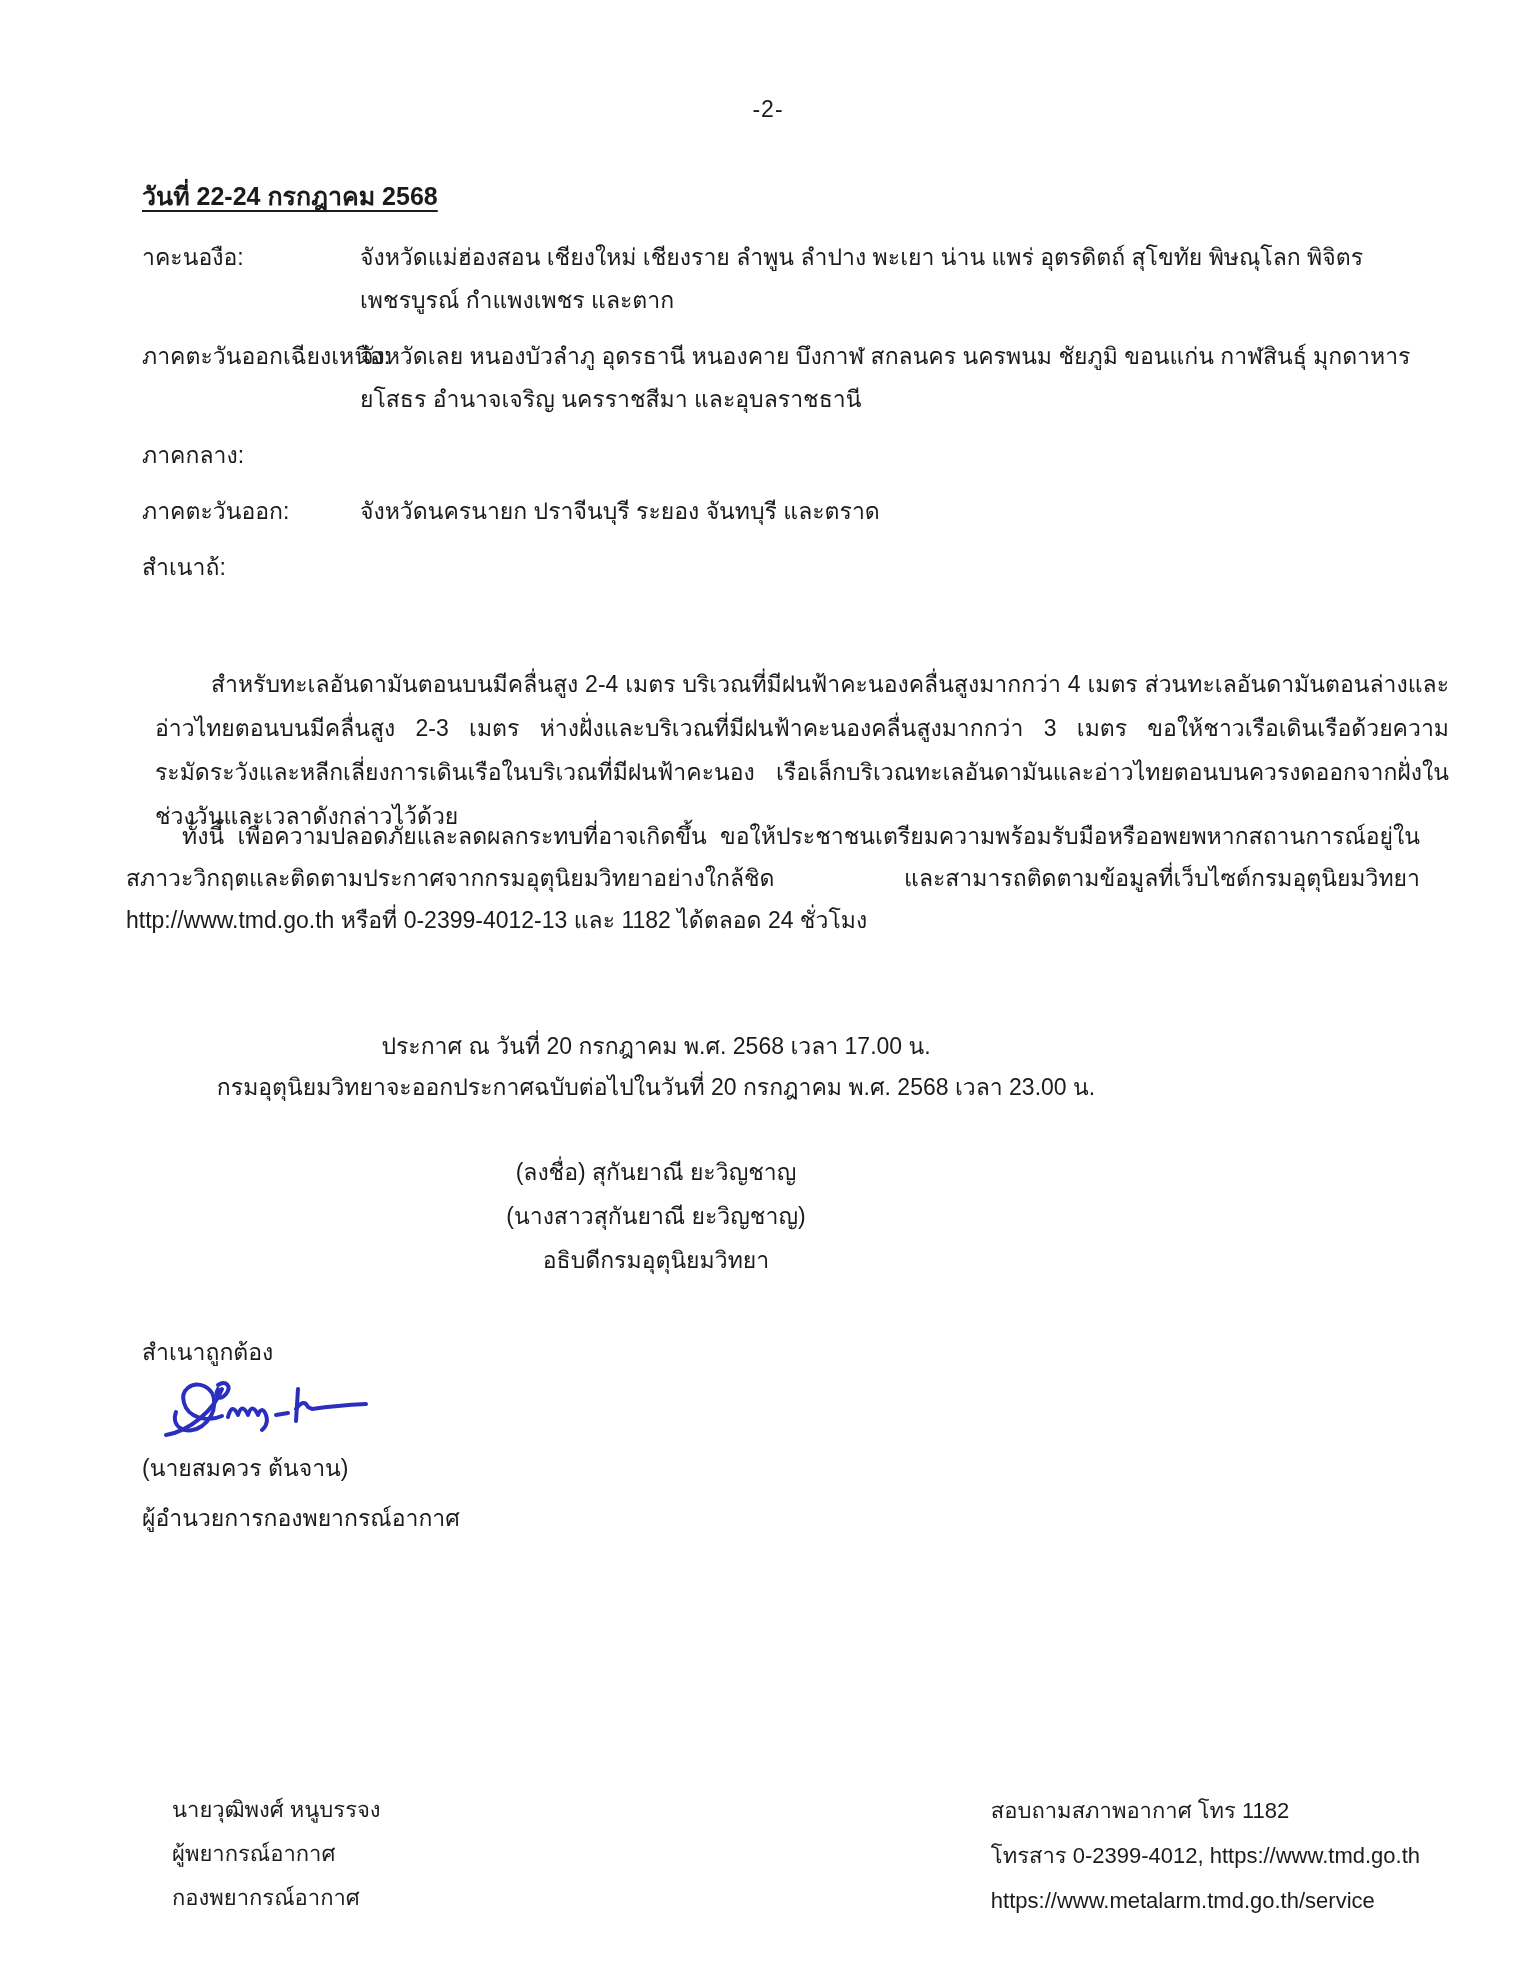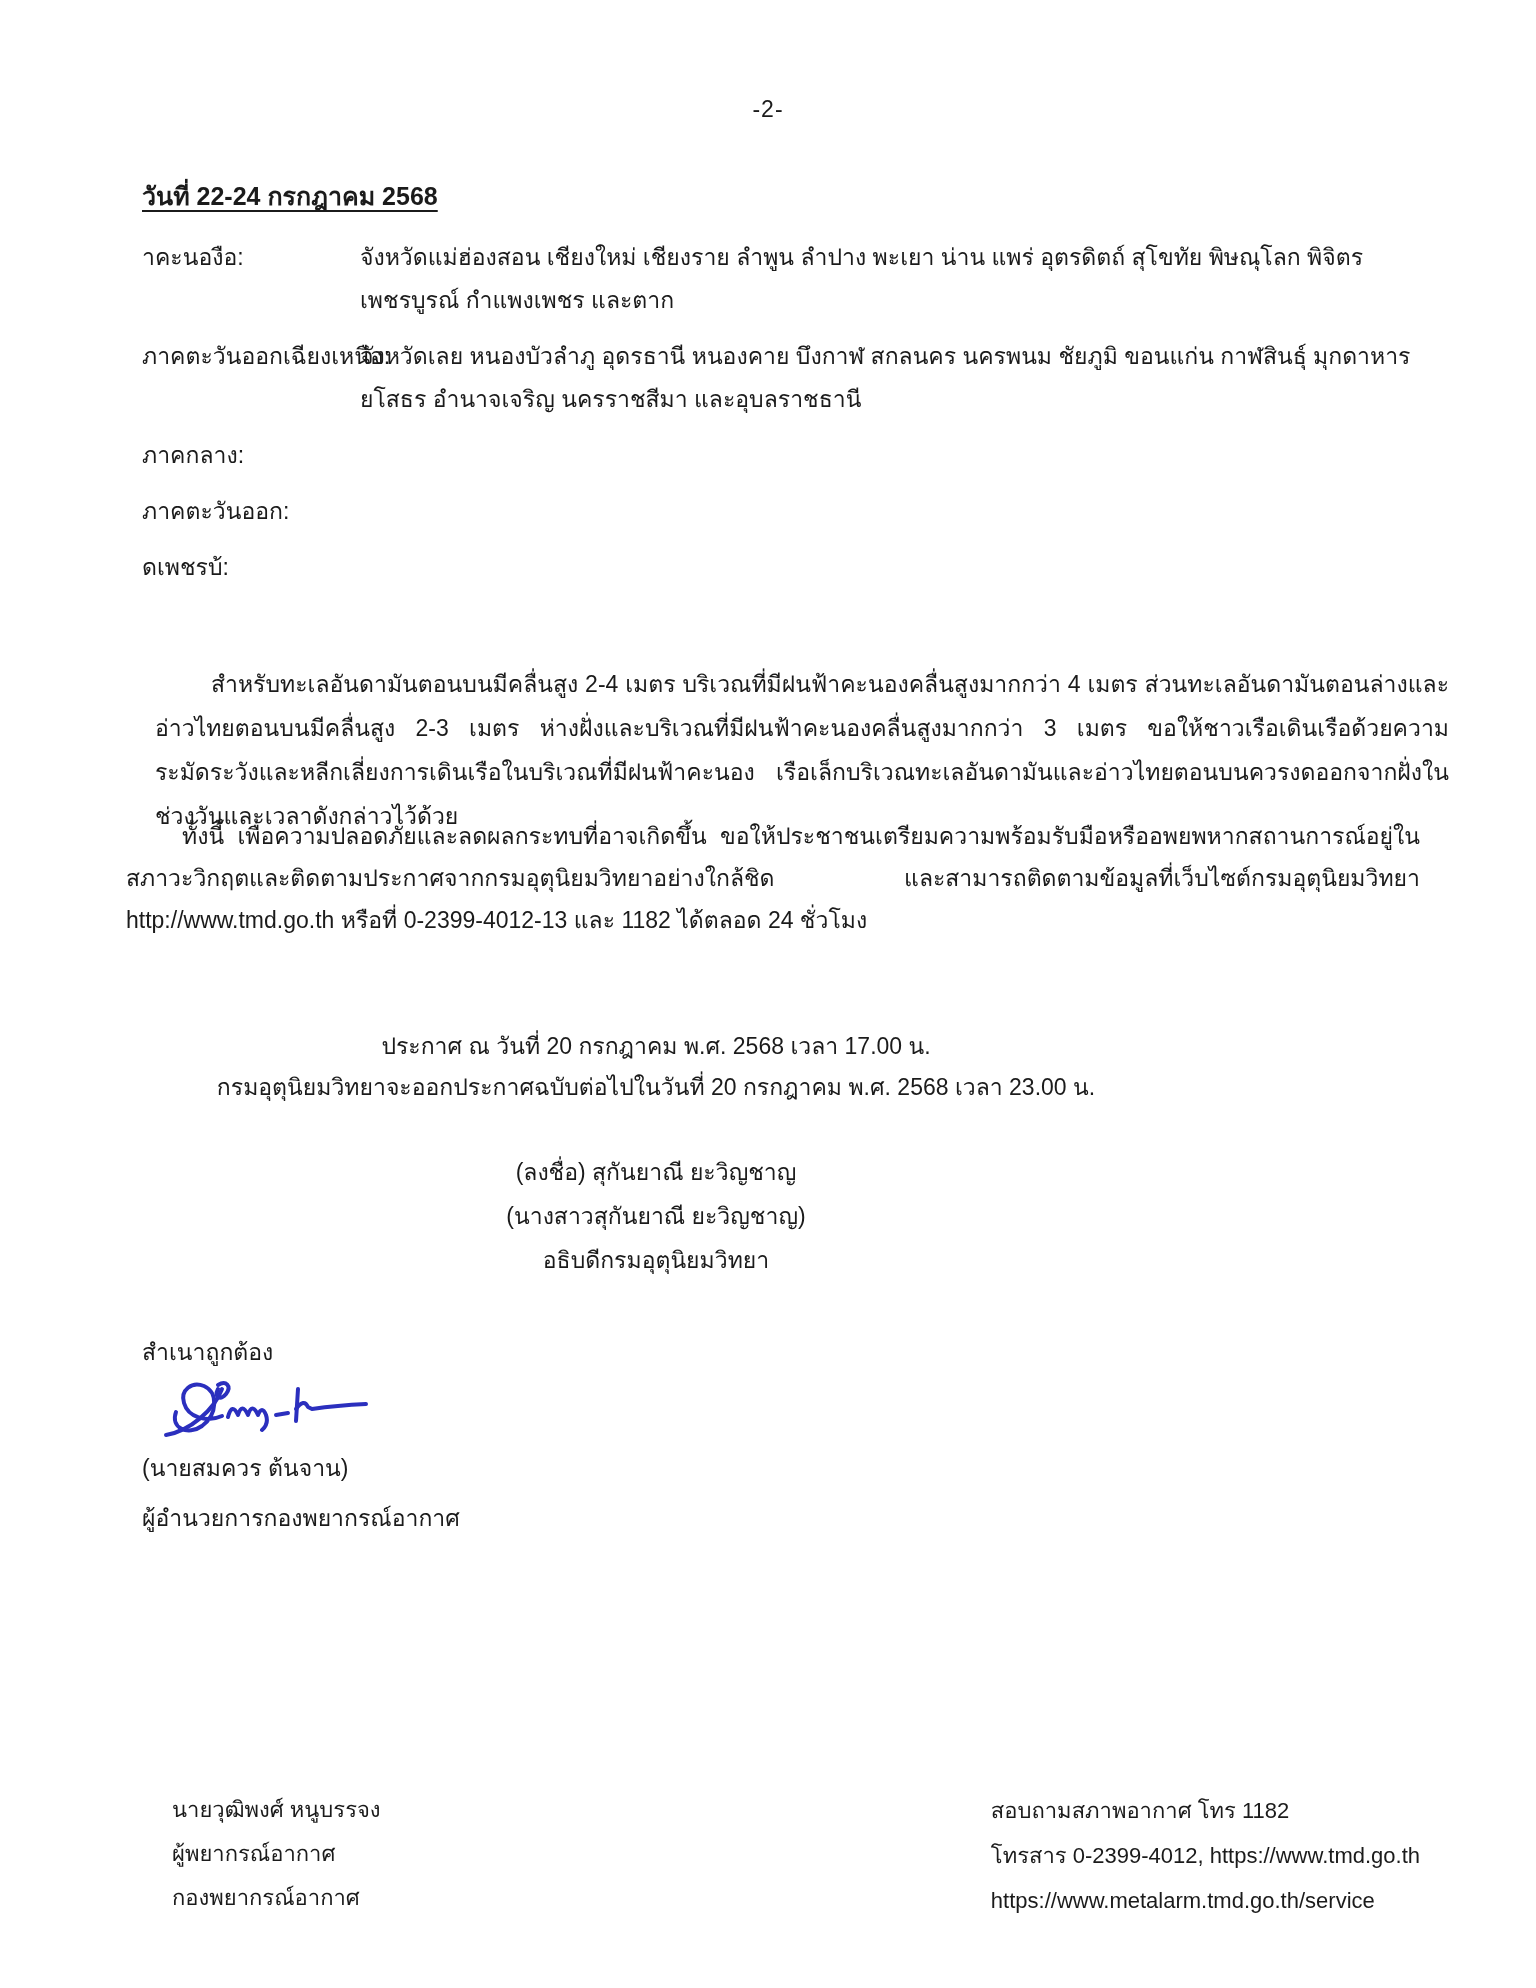--- a/index.html
+++ b/index.html
@@ -105,23 +105,24 @@
     </div>
     <div class="region-row">
       <div class="region-label">ภาคตะวันออกเฉียงเหนือ:</div>
       <div class="region-provinces">จังหวัดเลย หนองบัวลำภู อุดรธานี หนองคาย บึงกาฬ สกลนคร นครพนม ชัยภูมิ ขอนแก่น กาฬสินธุ์ มุกดาหาร ยโสธร อำนาจเจริญ นครราชสีมา และอุบลราชธานี</div>
     </div>
     <div class="region-row">
       <div class="region-label">ภาคกลาง:</div>
     </div>
     <div class="region-row">
       <div class="region-label">ภาคตะวันออก:</div>
+      <div class="region-provinces">จังหวัดนครนายก ปราจีนบุรี ระยอง จันทบุรี และตราด</div>
     </div>
     <div class="region-row">
-      <div class="region-label">ดเพชรบ้:</div>
+      <div class="region-label">สำเนาถ้:</div>
     </div>
   </div>
 
   <div class="body-para para-sea">สำหรับทะเลอันดามันตอนบนมีคลื่นสูง 2-4 เมตร บริเวณที่มีฝนฟ้าคะนองคลื่นสูงมากกว่า 4 เมตร ส่วนทะเลอันดามันตอนล่างและอ่าวไทยตอนบนมีคลื่นสูง 2-3 เมตร ห่างฝั่งและบริเวณที่มีฝนฟ้าคะนองคลื่นสูงมากกว่า 3 เมตร ขอให้ชาวเรือเดินเรือด้วยความระมัดระวังและหลีกเลี่ยงการเดินเรือในบริเวณที่มีฝนฟ้าคะนอง เรือเล็กบริเวณทะเลอันดามันและอ่าวไทยตอนบนควรงดออกจากฝั่งในช่วงวันและเวลาดังกล่าวไว้ด้วย</div>
 
   <div class="body-para para-safe">ทั้งนี้ เพื่อความปลอดภัยและลดผลกระทบที่อาจเกิดขึ้น ขอให้ประชาชนเตรียมความพร้อมรับมือหรืออพยพหากสถานการณ์อยู่ในสภาวะวิกฤตและติดตามประกาศจากกรมอุตุนิยมวิทยาอย่างใกล้ชิด และสามารถติดตามข้อมูลที่เว็บไซต์กรมอุตุนิยมวิทยา http://www.tmd.go.th หรือที่ 0-2399-4012-13 และ 1182 ได้ตลอด 24 ชั่วโมง</div>
 
   <div class="center-block issuance">
     <div>ประกาศ ณ วันที่ 20 กรกฎาคม พ.ศ. 2568 เวลา 17.00 น.</div>
     <div>กรมอุตุนิยมวิทยาจะออกประกาศฉบับต่อไปในวันที่ 20 กรกฎาคม พ.ศ. 2568 เวลา 23.00 น.</div>

